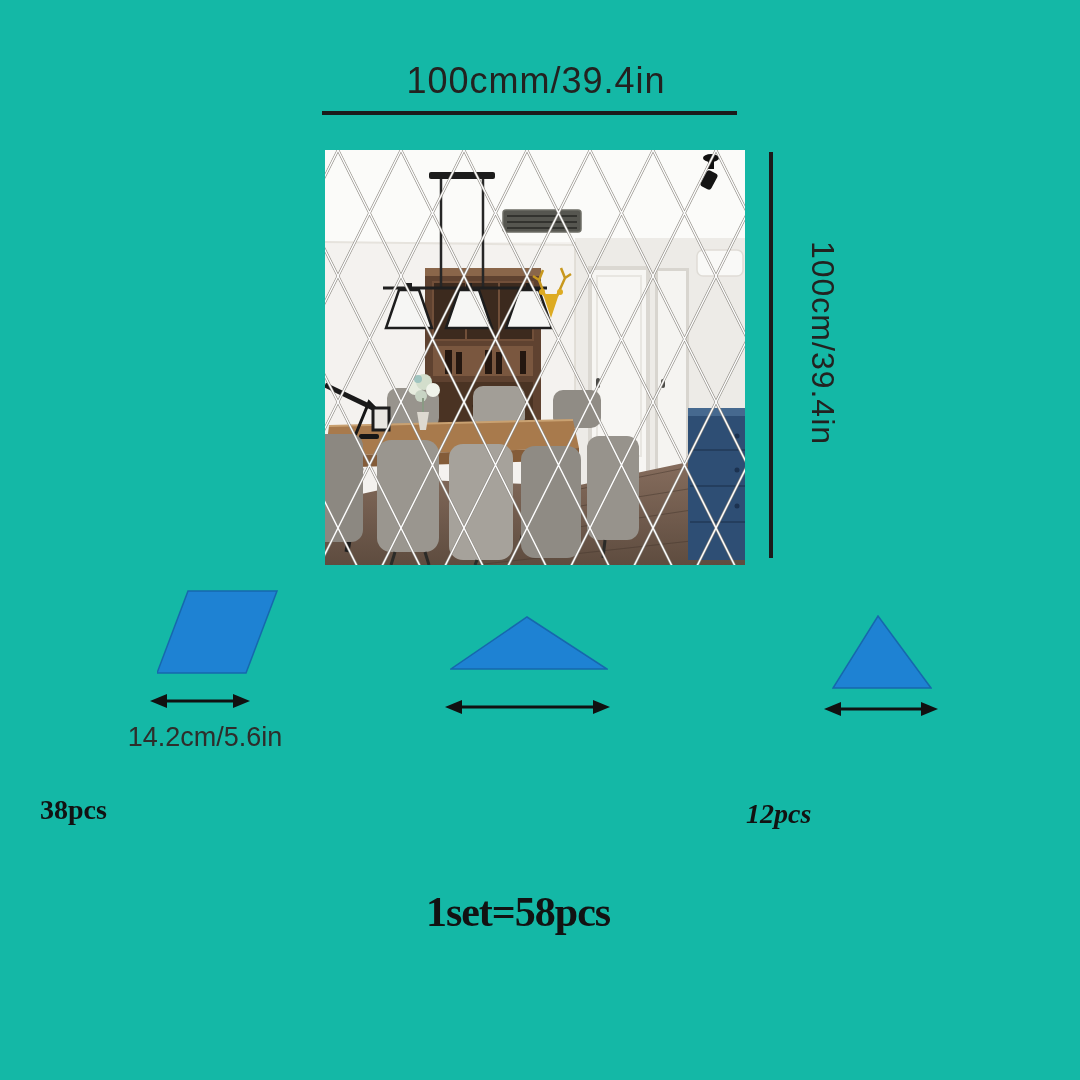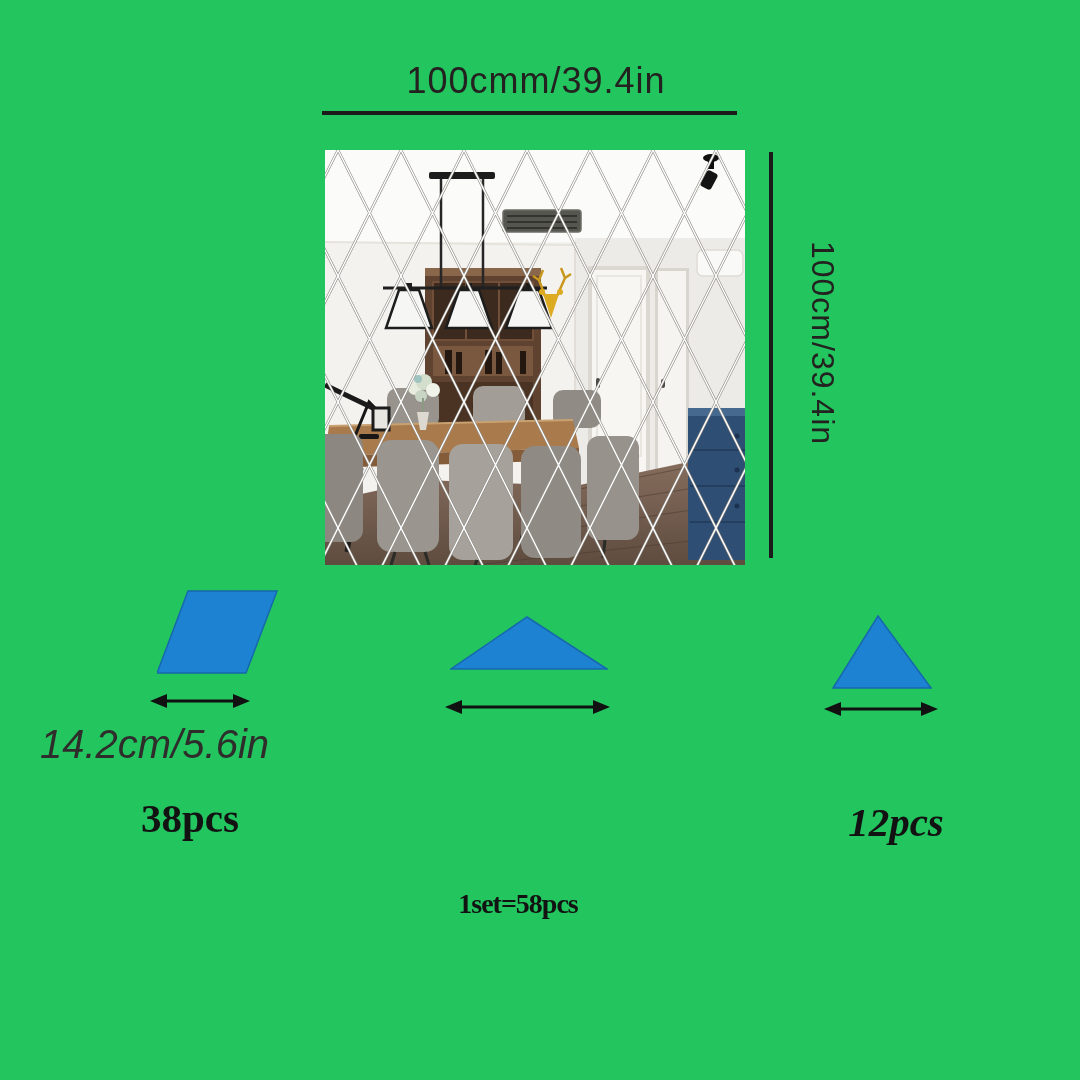--- a/index.html
+++ b/index.html
@@ -1,39 +1,39 @@
 <!DOCTYPE html>
 <html><head>
 <meta charset="utf-8">
 <style>
   html,body{margin:0;padding:0;}
   body{font-family:"Liberation Sans", sans-serif;}
-  .canvas{position:relative;width:1080px;height:1080px;background:#22c55e;overflow:hidden;}
+  .canvas{position:relative;width:1080px;height:1080px;background:#14b8a6;overflow:hidden;}
 
   
   .top-dim-label{position:absolute;left:336px;top:60px;width:400px;text-align:center;
     font-size:36px;letter-spacing:1px;color:#232220;}
   .top-dim-line{position:absolute;left:322px;top:111px;width:415px;height:4px;background:#1b1b1b;}
 
   
   .mirror{position:absolute;left:325px;top:150px;width:420px;height:415px;}
   .mirror svg{position:absolute;left:0;top:0;}
 
   
   .right-dim-line{position:absolute;left:769px;top:152px;width:4px;height:406px;background:#1b1b1b;}
   .right-dim-label{position:absolute;left:822px;top:343px;transform:translate(-50%,-50%) rotate(90deg);
     white-space:nowrap;font-size:32px;letter-spacing:1px;color:#232220;}
 
   .piece-shape{position:absolute;}
   .arrow{position:absolute;}
-  .size-label{position:absolute;font-size:40px;color:#2e2d2b;font-style:italic;}
+  .size-label{position:absolute;font-size:27px;color:#2e2d2b;text-align:center;}
   .pcs-label{position:absolute;font-family:"Liberation Serif", serif;font-weight:bold;
-    font-size:41px;color:#121212;text-align:center;}
+    font-size:28px;color:#121212;text-align:left;}
   .total-label{position:absolute;left:368px;top:888px;width:300px;text-align:center;
-    font-family:"Liberation Serif", serif;font-weight:bold;font-size:28px;letter-spacing:-1px;color:#121212;}
+    font-family:"Liberation Serif", serif;font-weight:bold;font-size:42px;letter-spacing:-1px;color:#121212;}
 </style>
 </head>
 <body>
 
 <div class="canvas">
 
   <div class="top-dim-label">100cmm/39.4in</div>
   <div class="top-dim-line"></div>
 
   <div class="mirror">

